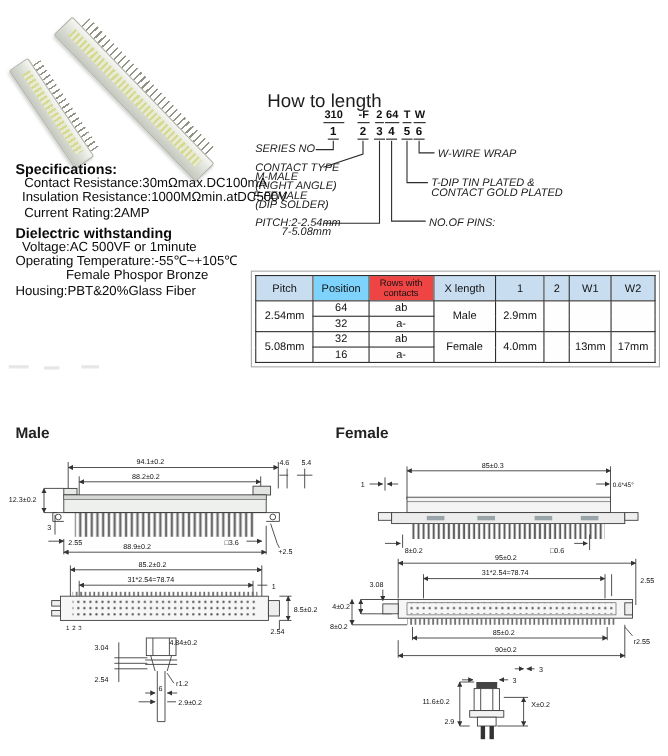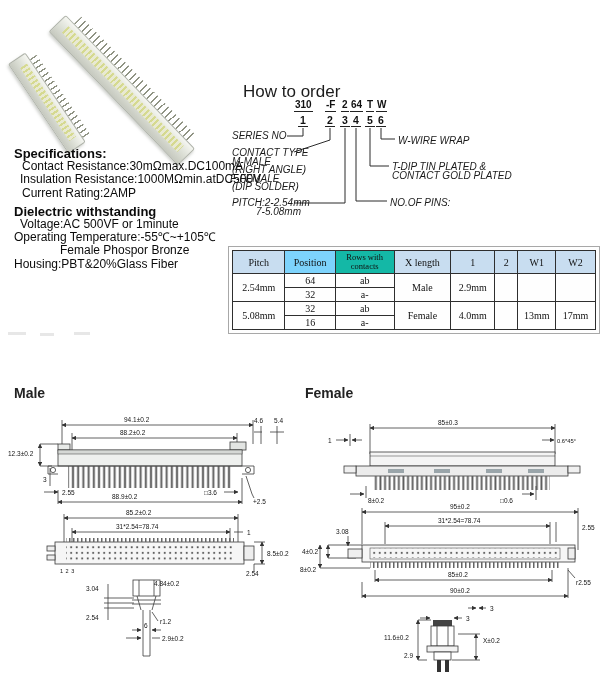--- a/index.html
+++ b/index.html
@@ -36,21 +36,21 @@
   .specs div{white-space:nowrap;}
   .specs .t{font-weight:bold;font-size:13px;}
   .specs .t2{font-weight:bold;font-size:13px;margin-top:5px;}
   .sline{padding-left:8px;}
   .sline2{padding-left:6px;}
   .fem{padding-left:46px;}
 
   
   .tablewrap{position:absolute;left:228px;top:246px;width:372px;box-sizing:border-box;
              border:1px solid #a8a8a8;padding:3px;background:#fefefe;}
-  table.spec{border-collapse:collapse;width:100%;table-layout:fixed;font-family:Liberation Serif, serif;}
+  table.spec{border-collapse:collapse;width:100%;table-layout:fixed;}
   table.spec th,table.spec td{border:1px solid #2e2e2e;text-align:center;padding:0 1px;
              font-size:10px;height:13px;overflow:hidden;}
   table.spec th{font-weight:normal;font-size:10px;height:22px;}
   table.spec th.small{font-size:8.5px;line-height:9px;}
   td.xs,th.xs{border-left:3px double #2e2e2e;}
 
   
   .draw{position:absolute;}
   svg line.dim{marker-start:url(#as);marker-end:url(#ae);}
   svg line.ae{marker-end:url(#ae);}
@@ -77,21 +77,21 @@
       </div>
     </div>
   </div>
 
   <div>
     <div class="fm" style="left:8px;top:332px;width:18px;"></div>
     <div class="fm" style="left:40px;top:333px;width:14px;"></div>
     <div class="fm" style="left:74px;top:332px;width:16px;"></div>
   </div>
 
-  <div class="hto-title">How to order</div>
+  <div class="hto-title">How to length</div>
   <div class="hto">
     <svg width="377" height="150">
       <g stroke="#2b2b2b" stroke-width="1" fill="none">
         <polyline points="57,46 73,46 73,38"></polyline>
         <polyline points="100,38 100,50 64,62"></polyline>
         <polyline points="115,38 115,113 64,113"></polyline>
         <polyline points="126,38 126,111 157,111"></polyline>
         <polyline points="140,38 140,76 159,76"></polyline>
         <polyline points="151,38 151,49 165,49"></polyline>
       </g>
@@ -145,21 +145,21 @@
           <col style="width:54px">
         <col style="width:42px">
           <col style="width:22px">
           <col style="width:36px">
           <col style="width:38px">
       </colgroup>
       <tbody>
           <tr>
         <th style="background:#c8ddf0">Pitch</th>
         <th style="background:#7dd3fc">Position</th>
-        <th class="small" style="background:#14b8a6">Rows with contacts</th>
+        <th class="small" style="background:#ef4444">Rows with contacts</th>
         <th class="xs" style="background:#c8ddf0">X length</th>
         <th style="background:#c8ddf0">1</th>
         <th style="background:#c8ddf0">2</th>
         <th style="background:#c8ddf0">W1</th>
         <th style="background:#c8ddf0">W2</th>
       </tr>
       <tr>
         <td rowspan="2">2.54mm</td>
         <td>64</td>
         <td>ab</td>

